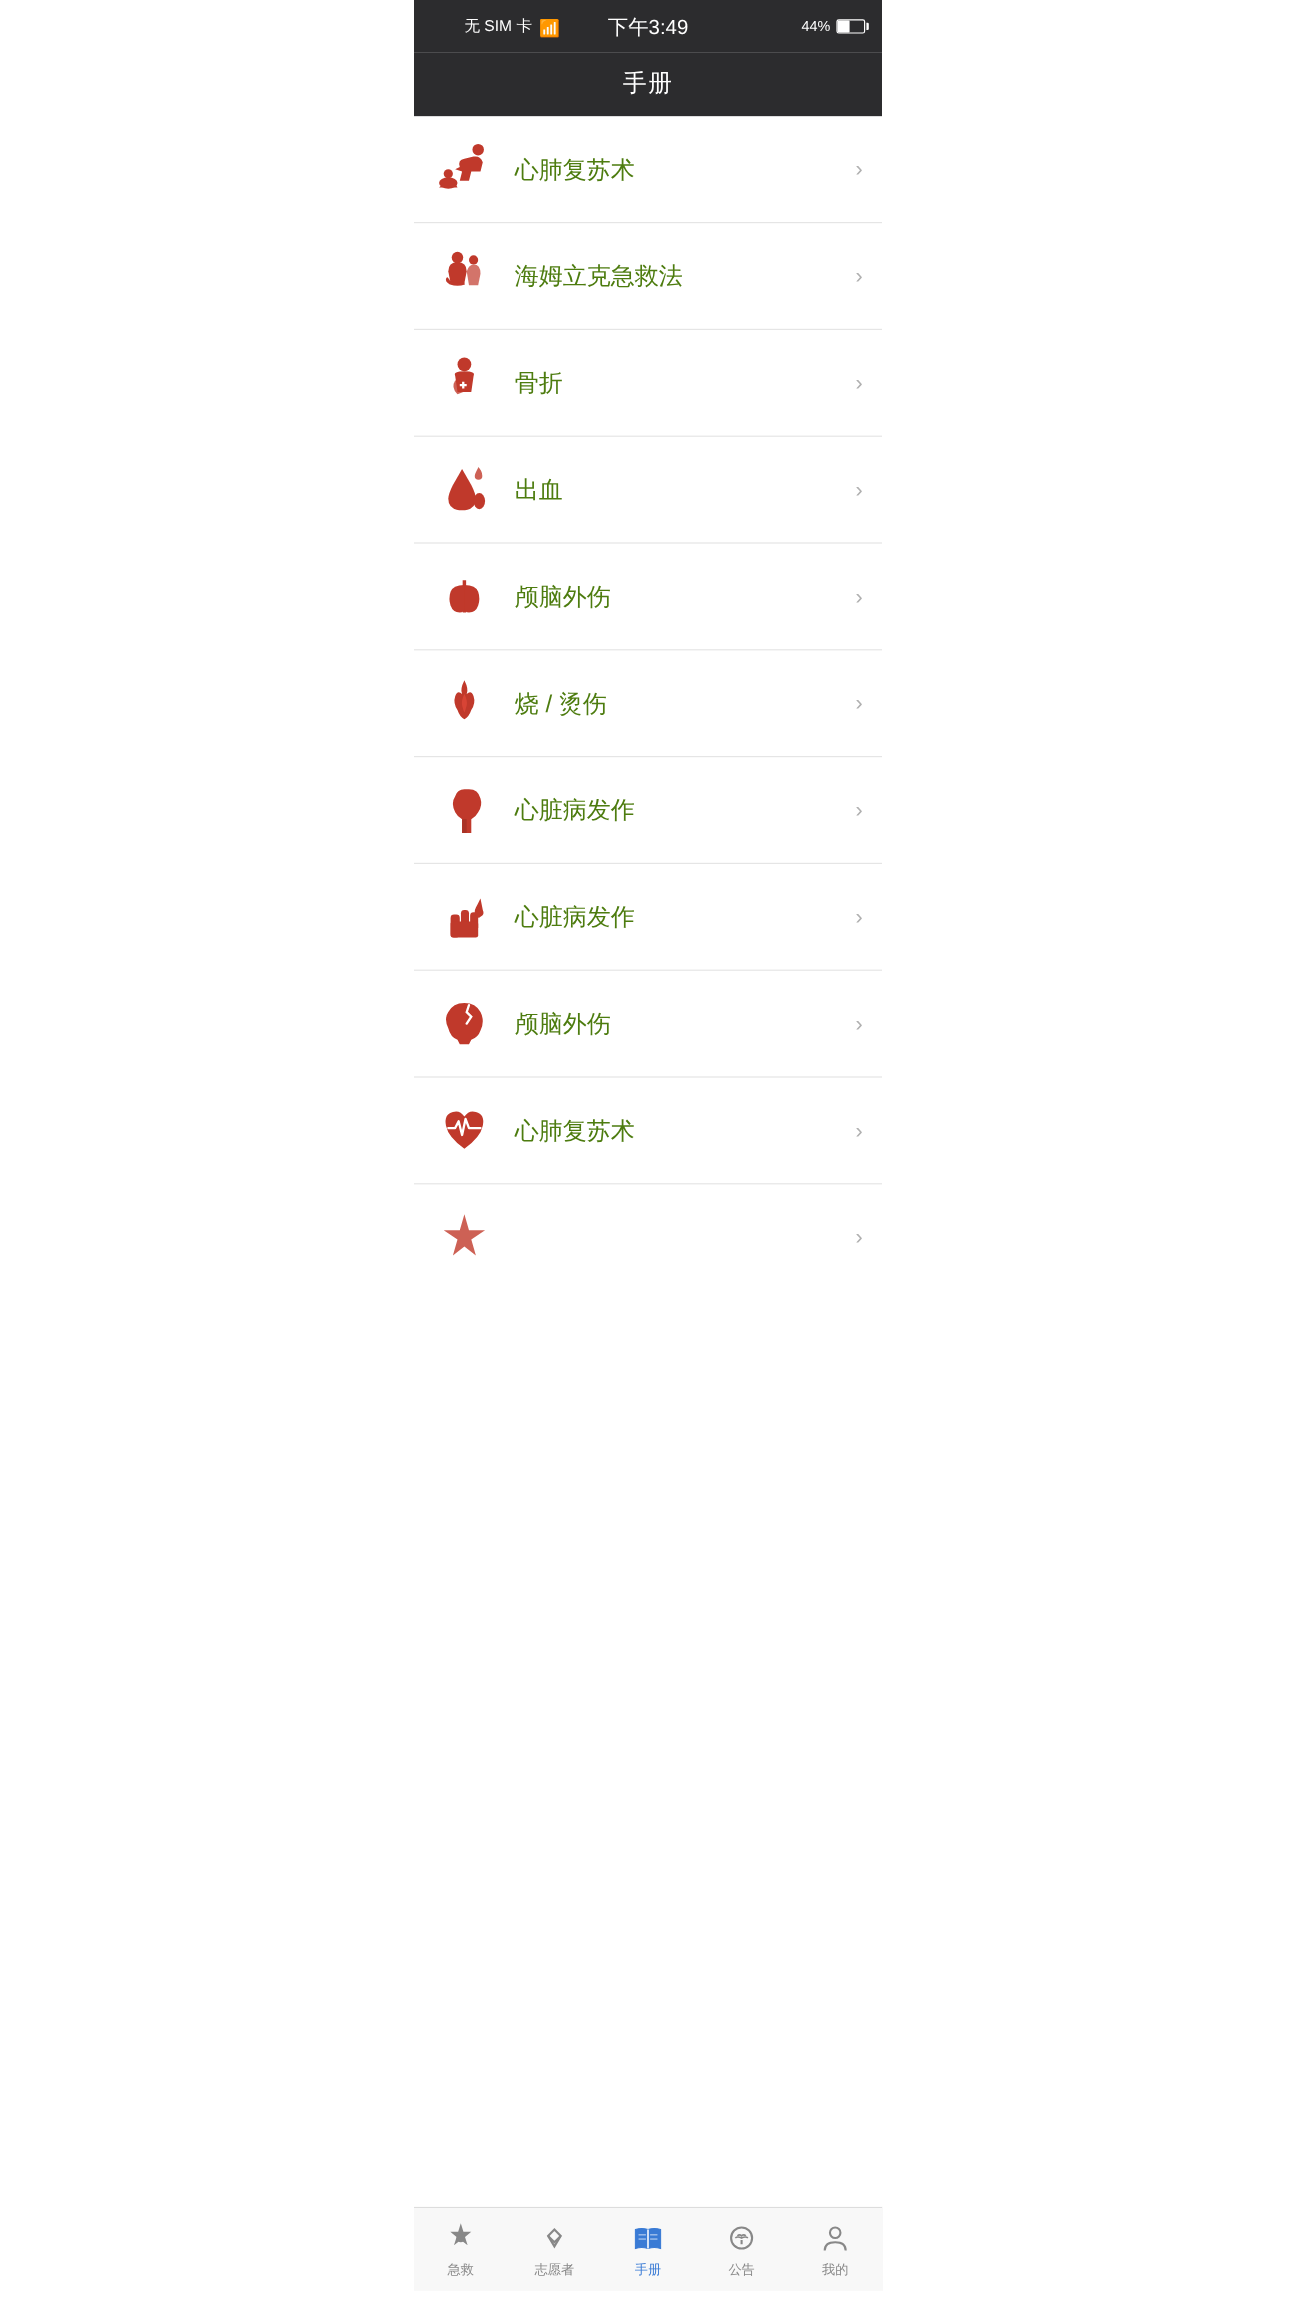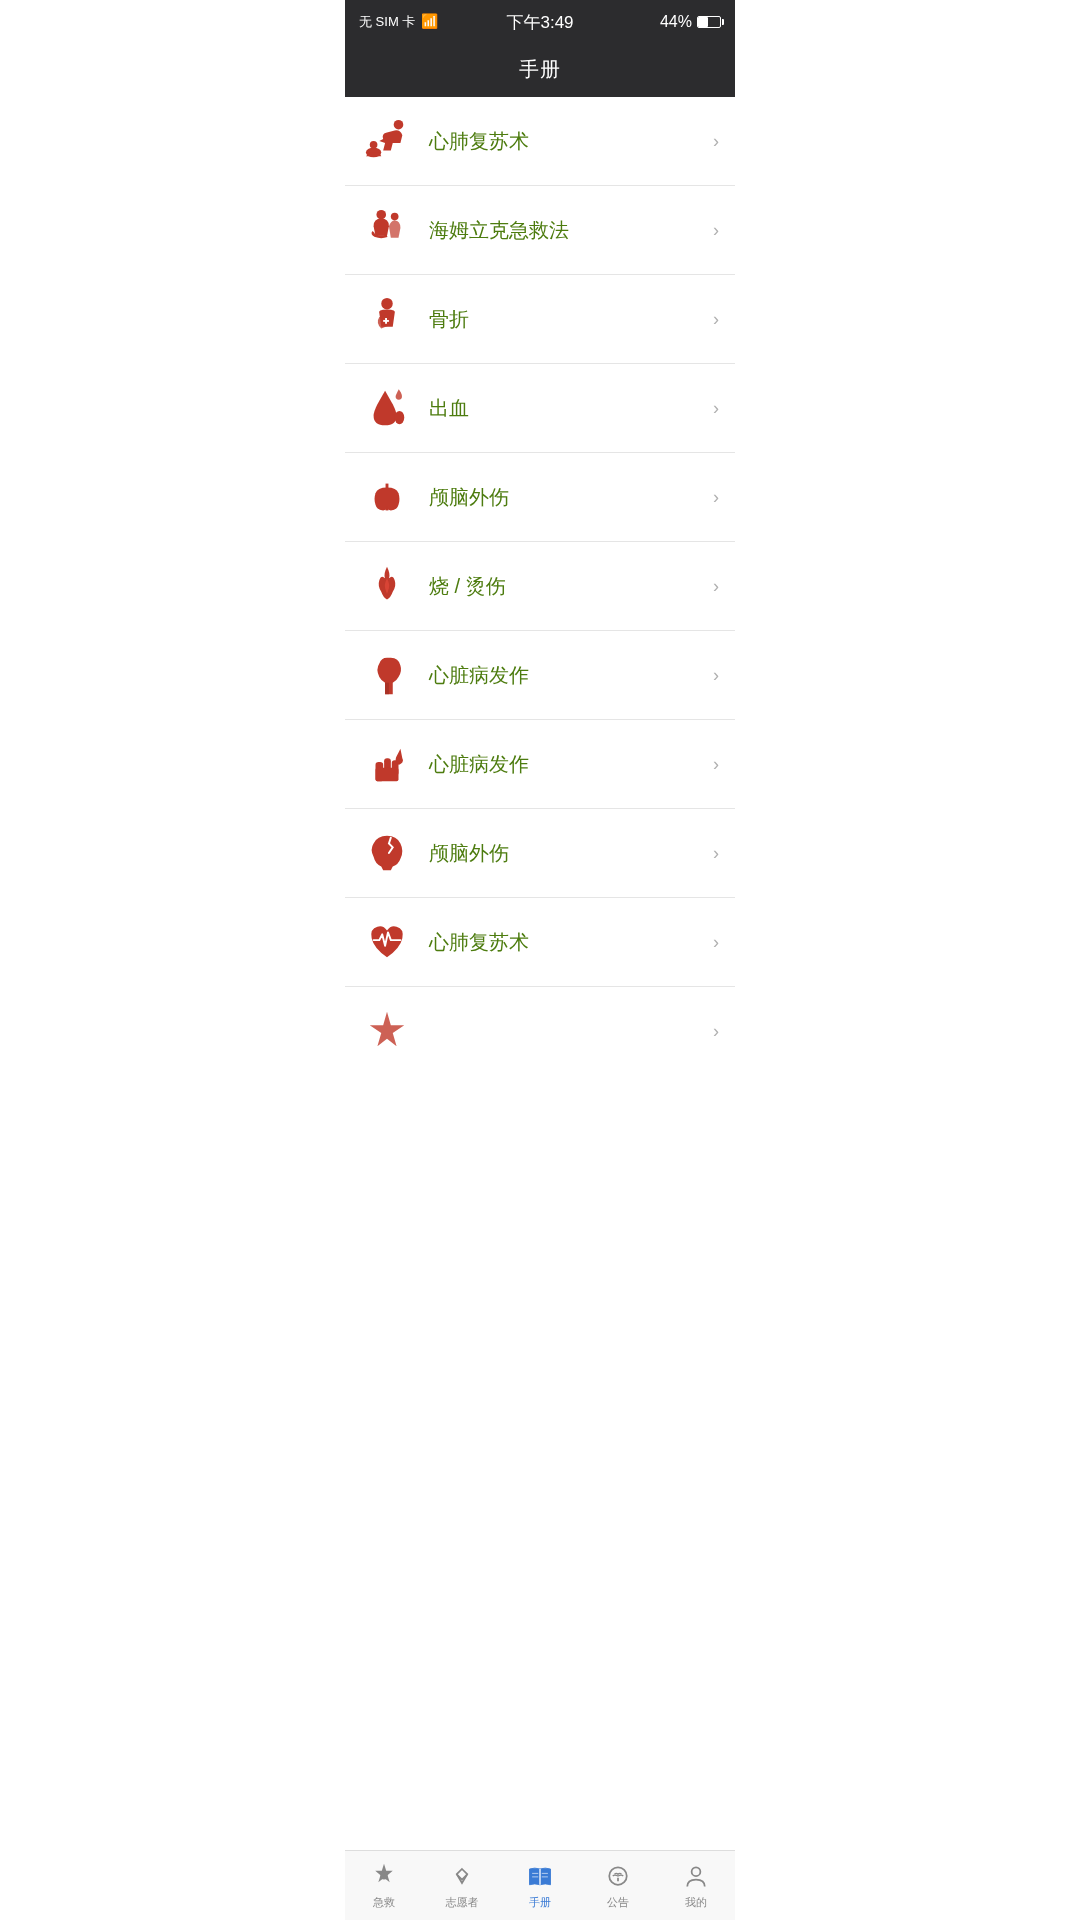--- a/index.html
+++ b/index.html
@@ -19,23 +19,23 @@
     .status-bar {
       background: #2c2c2e;
       color: #fff;
       height: 44px;
       display: flex;
       align-items: center;
       justify-content: space-between;
       padding: 0 14px;
       font-size: 13px;
     }
-    .status-left { display: flex; align-items: flex-start; gap: 6px; }
+    .status-left { display: flex; align-items: flex-end; gap: 6px; margin-left: 28px; }
     .status-center { font-size: 17px; font-weight: 500; position: absolute; left: 50%; transform: translateX(-50%); }
-    .status-right { display: flex; align-items: center; gap: 5px; font-size: 16px; }
+    .status-right { display: flex; align-items: center; gap: 5px; font-size: 12px; }
     .wifi-icon { font-size: 14px; }
     .battery-bar {
       width: 24px; height: 12px; border: 1.5px solid #fff; border-radius: 2px; position: relative; display: inline-block;
     }
     .battery-bar::after {
       content: '';
       position: absolute;
       right: -4px; top: 50%; transform: translateY(-50%);
       width: 2px; height: 6px; background: #fff; border-radius: 0 1px 1px 0;
     }
@@ -93,21 +93,21 @@
 
     .chevron {
       color: #b0b0b0;
       font-size: 18px;
       margin-left: 8px;
     }
 
     
     .tab-bar {
       position: fixed;
-      bottom: 0;
+      bottom: 11px;
       left: 50%;
       transform: translateX(-50%);
       width: 390px;
       background: #f8f8f8;
       border-top: 1px solid #ddd;
       display: flex;
       justify-content: center;
       align-items: center;
       height: 70px;
       z-index: 100;

